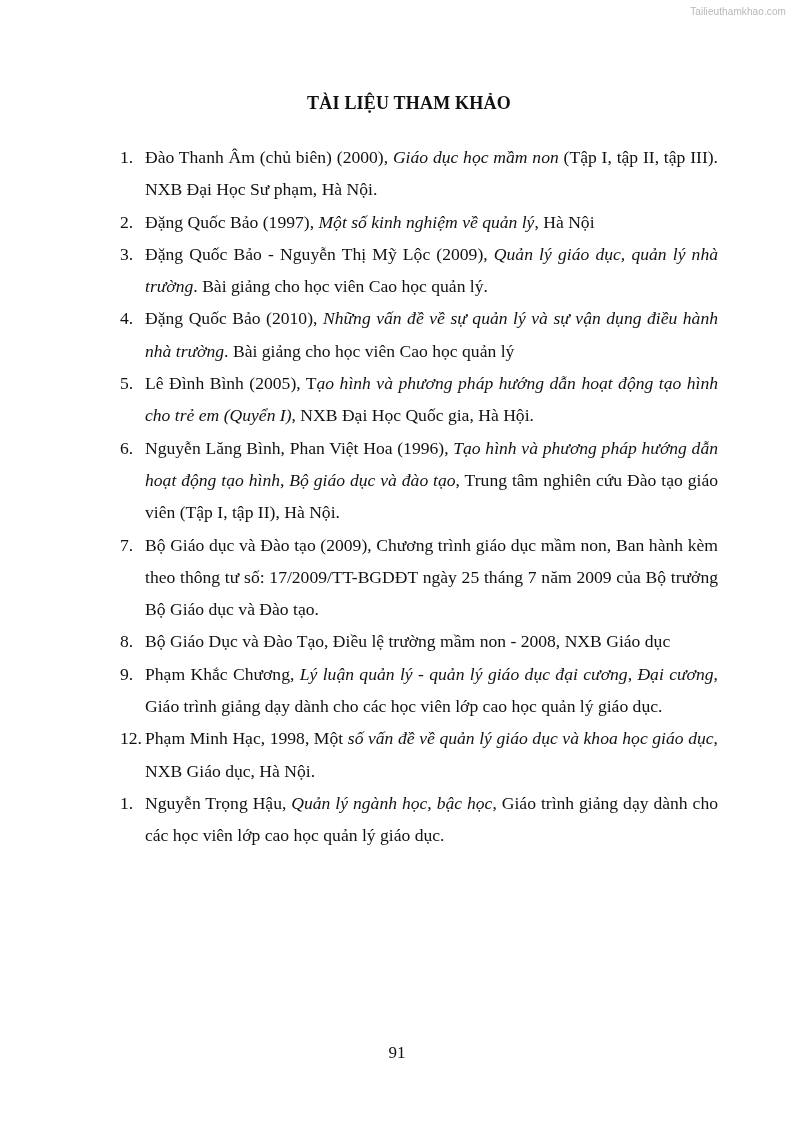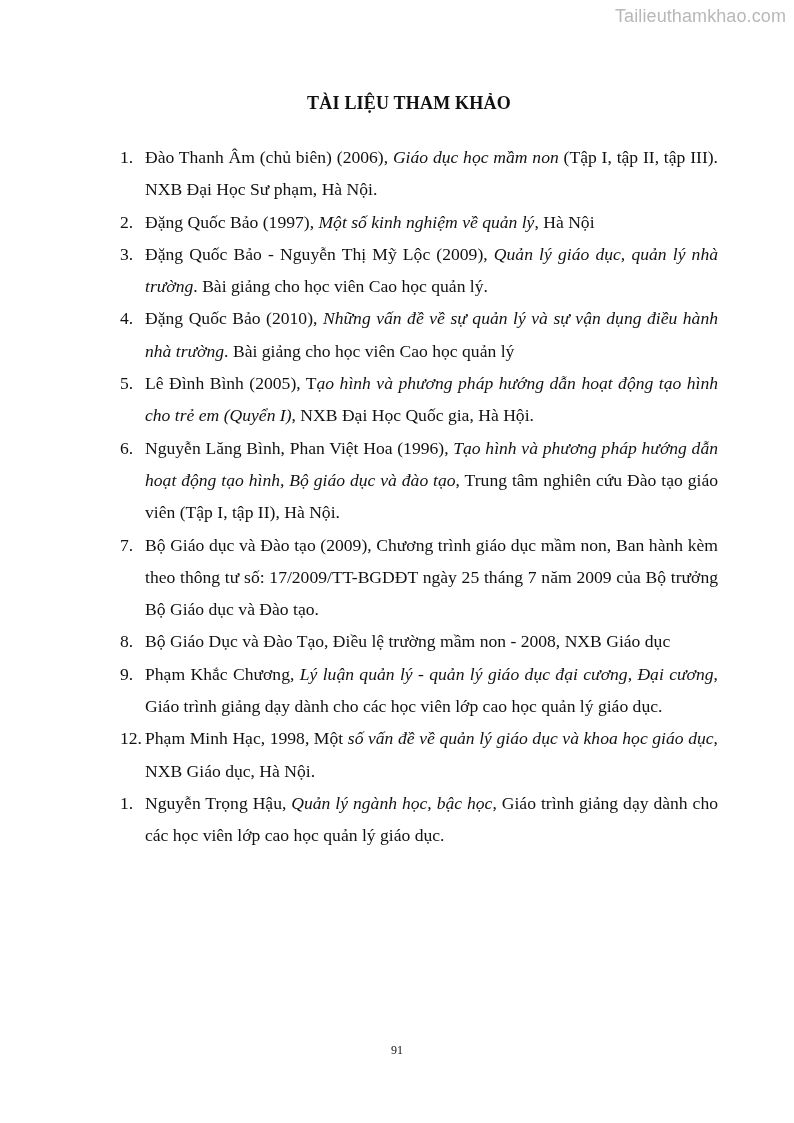--- a/index.html
+++ b/index.html
@@ -1,36 +1,36 @@
 <!DOCTYPE html>
 <html><head>
 <meta charset="utf-8">
 <style>
   html, body { margin: 0; padding: 0; background: #ffffff; }
   body { width: 794px; height: 1123px; position: relative; overflow: hidden;
          font-family: "Liberation Serif", "DejaVu Serif", serif; color: #111; }
   .watermark { position: absolute; top: 6px; right: 8px; font-family: "Liberation Sans", "DejaVu Sans", sans-serif;
-               font-size: 18px; color: #b8b8b8; letter-spacing: 0.1px; }
+               font-size: 10px; color: #b8b8b8; letter-spacing: 0.1px; }
   .page-title { position: absolute; top: 93px; left: 12px; width: 794px; text-align: center;
                 font-weight: bold; font-size: 18px; letter-spacing: 0.2px; }
   .refs { position: absolute; top: 141px; left: 120px; width: 598px; margin: 0; padding: 0; list-style: none; }
   .ref { position: relative; padding-left: 25px; font-size: 17.6px; line-height: 32.3px; text-align: justify; }
   .num { position: absolute; left: 0; top: 0; }
   .ref i { font-style: italic; }
-  .page-number { position: absolute; top: 1043px; left: 0; width: 794px; text-align: center; font-size: 12px; }
+  .page-number { position: absolute; top: 1043px; left: 0; width: 794px; text-align: center; font-size: 17px; }
 </style>
 </head>
 <body>
 
 <div class="watermark">Tailieuthamkhao.com</div>
 
 <h1 class="page-title" style="margin:0;">TÀI LIỆU THAM KHẢO</h1>
 
 <ol class="refs">
-  <li class="ref"><span class="num">1.</span><span>Đào Thanh Âm (chủ biên) (2006), </span><i>Giáo dục học mầm non</i><span> (Tập I, tập II, tập III). NXB Đại Học Sư phạm, Hà Nội.</span></li>
+  <li class="ref"><span class="num">1.</span><span>Đào Thanh Âm (chủ biên) (2000), </span><i>Giáo dục học mầm non</i><span> (Tập I, tập II, tập III). NXB Đại Học Sư phạm, Hà Nội.</span></li>
   <li class="ref"><span class="num">2.</span><span>Đặng Quốc Bảo (1997), </span><i>Một số kinh nghiệm về quản lý</i><span>, Hà Nội</span></li>
   <li class="ref"><span class="num">3.</span><span>Đặng Quốc Bảo - Nguyễn Thị Mỹ Lộc (2009), </span><i>Quản lý giáo dục, quản lý nhà trường</i><span>. Bài giảng cho học viên Cao học quản lý.</span></li>
   <li class="ref"><span class="num">4.</span><span>Đặng Quốc Bảo (2010), </span><i>Những vấn đề về sự quản lý và sự vận dụng điều hành nhà trường</i><span>. Bài giảng cho học viên Cao học quản lý</span></li>
   <li class="ref"><span class="num">5.</span><span>Lê Đình Bình (2005), T</span><i>ạo hình và phương pháp hướng dẫn hoạt động tạo hình cho trẻ em (Quyển I)</i><span>, NXB Đại Học Quốc gia, Hà Hội.</span></li>
   <li class="ref"><span class="num">6.</span><span>Nguyễn Lăng Bình, Phan Việt Hoa (1996), </span><i>Tạo hình và phương pháp hướng dẫn hoạt động tạo hình, Bộ giáo dục và đào tạo</i><span>, Trung tâm nghiên cứu Đào tạo giáo viên (Tập I, tập II), Hà Nội.</span></li>
   <li class="ref"><span class="num">7.</span><span>Bộ Giáo dục và Đào tạo (2009), Chương trình giáo dục mầm non, Ban hành kèm theo thông tư số: 17/2009/TT-BGDĐT ngày 25 tháng 7 năm 2009 của Bộ trưởng Bộ Giáo dục và Đào tạo.</span></li>
   <li class="ref"><span class="num">8.</span><span>Bộ Giáo Dục và Đào Tạo, Điều lệ trường mầm non - 2008, NXB Giáo dục</span></li>
   <li class="ref"><span class="num">9.</span><span>Phạm Khắc Chương, </span><i>Lý luận quản lý - quản lý giáo dục đại cương, Đại cương</i><span>, Giáo trình giảng dạy dành cho các học viên lớp cao học quản lý giáo dục.</span></li>
   <li class="ref"><span class="num">12.</span><span>Phạm Minh Hạc, 1998, Một </span><i>số vấn đề về quản lý giáo dục và khoa học giáo dục</i><span>, NXB Giáo dục, Hà Nội.</span></li>
   <li class="ref"><span class="num">1.</span><span>Nguyễn Trọng Hậu, </span><i>Quản lý ngành học, bậc học</i><span>, Giáo trình giảng dạy dành cho các học viên lớp cao học quản lý giáo dục.</span></li>

